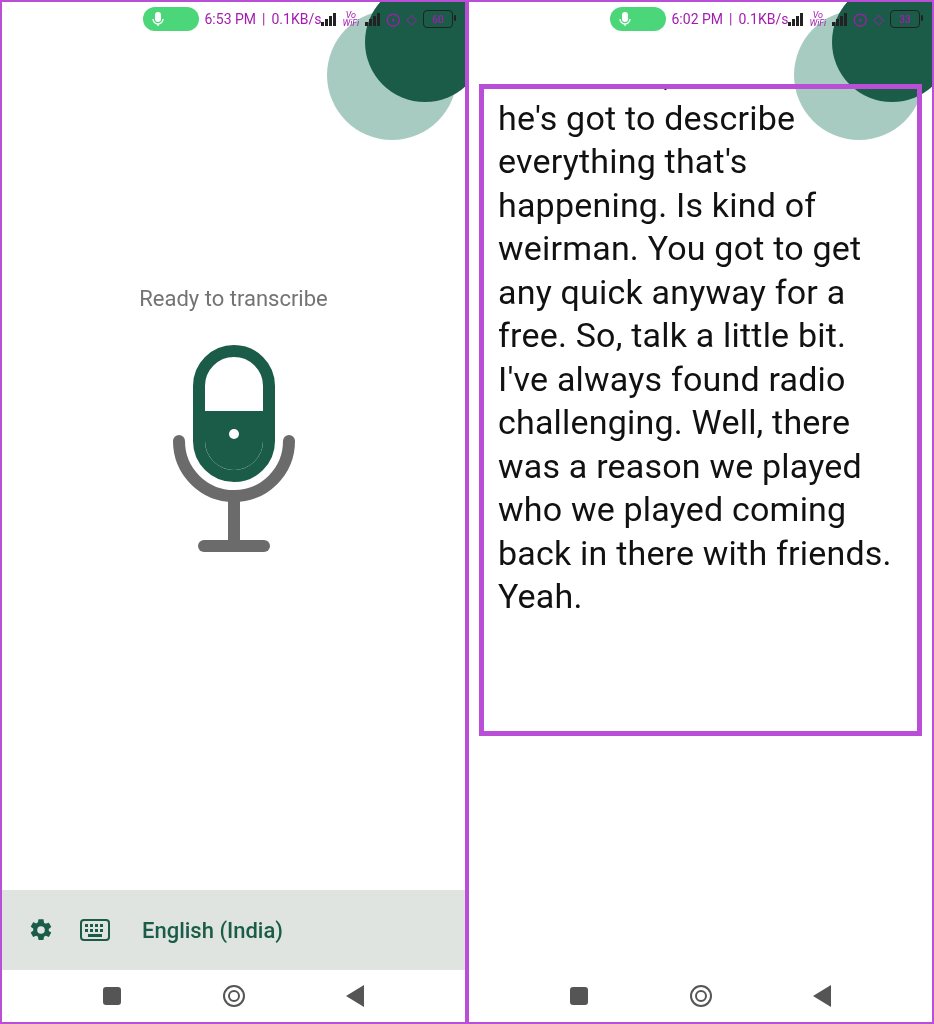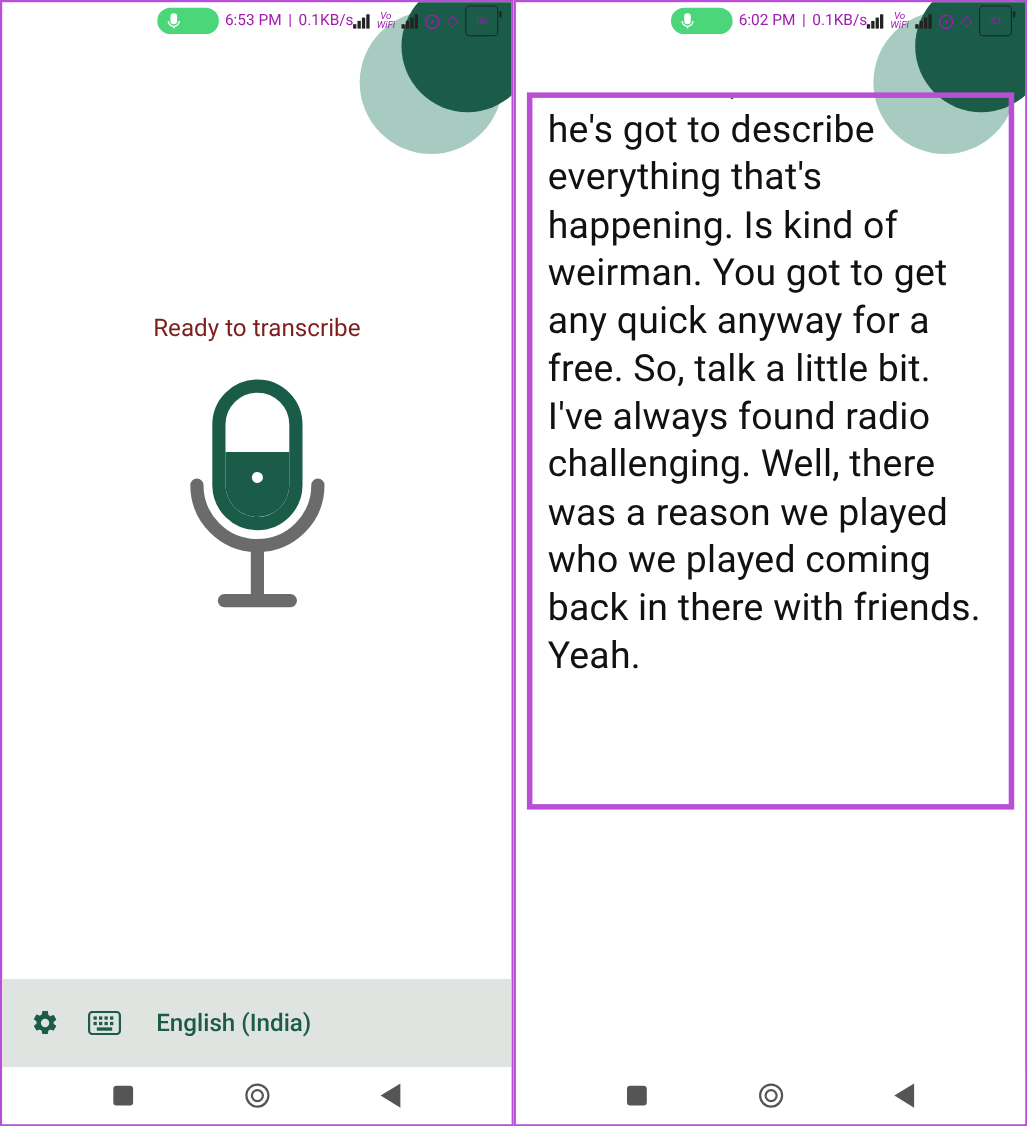--- a/index.html
+++ b/index.html
@@ -57,23 +57,23 @@
   .sig-bars { display: inline-flex; align-items: flex-end; gap: 1px; }
   .sig-bars span { width: 3px; background: #222; display: inline-block; }
   .sig-bars span:nth-child(1){height:4px}
   .sig-bars span:nth-child(2){height:7px}
   .sig-bars span:nth-child(3){height:10px}
   .sig-bars span:nth-child(4){height:13px}
   .vo { font-size: 9px; line-height: 8px; text-align: center; font-style: italic; }
   .wifi { font-size: 14px; }
   .batt {
     border: 1.5px solid #222; border-radius: 4px;
-    width: 30px; height: 28px; position: relative;
+    width: 30px; height: 18px; position: relative;
     display: flex; align-items: center; justify-content: center;
-    font-size: 10px; font-weight: 500; font-family: Liberation Serif, serif;
+    font-size: 10px; font-weight: 500;
   }
   .batt::after {
     content: ""; position: absolute; right: -4px; top: 4px;
     width: 2px; height: 6px; background: #222; border-radius: 1px;
   }
 
   .corner-decor {
     position: absolute;
     top: -20px; right: -20px;
     width: 160px; height: 160px;
@@ -90,21 +90,21 @@
   }
   .ready-wrap {
     flex: 1;
     display: flex;
     flex-direction: column;
     align-items: center;
     justify-content: center;
     gap: 30px;
     margin-top: -80px;
   }
-  .ready-text { font-size: 22px; color: #7f1d1d; }
+  .ready-text { font-size: 22px; color: #737373; }
   .mic-big { width: 170px; height: 220px; }
 
   .bottom-bar {
     background: #e0e4e1;
     height: 80px;
     display: flex;
     align-items: center;
     gap: 26px;
     padding: 4px 26px;
   }

